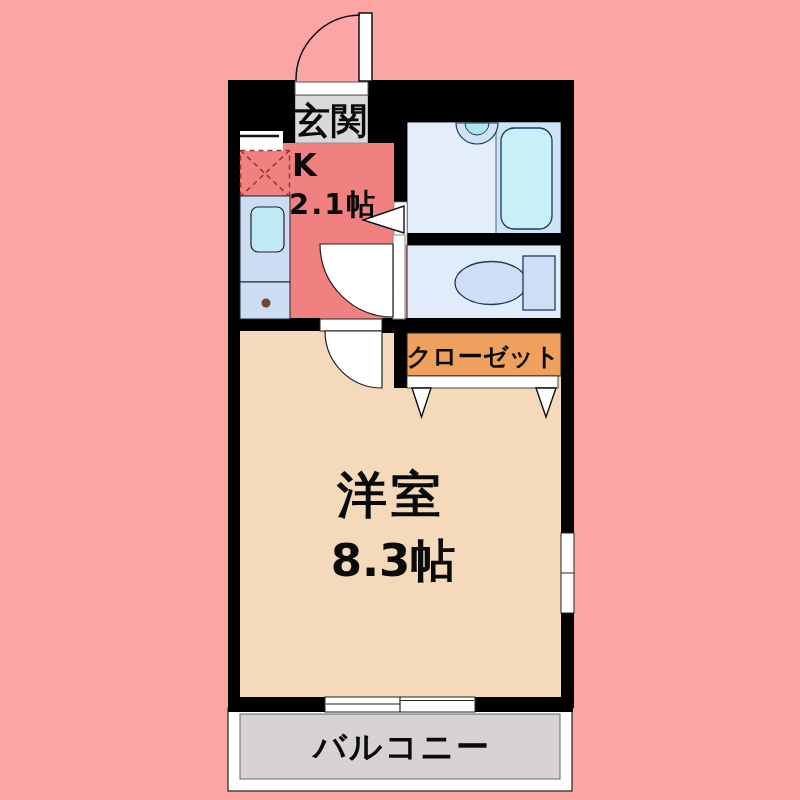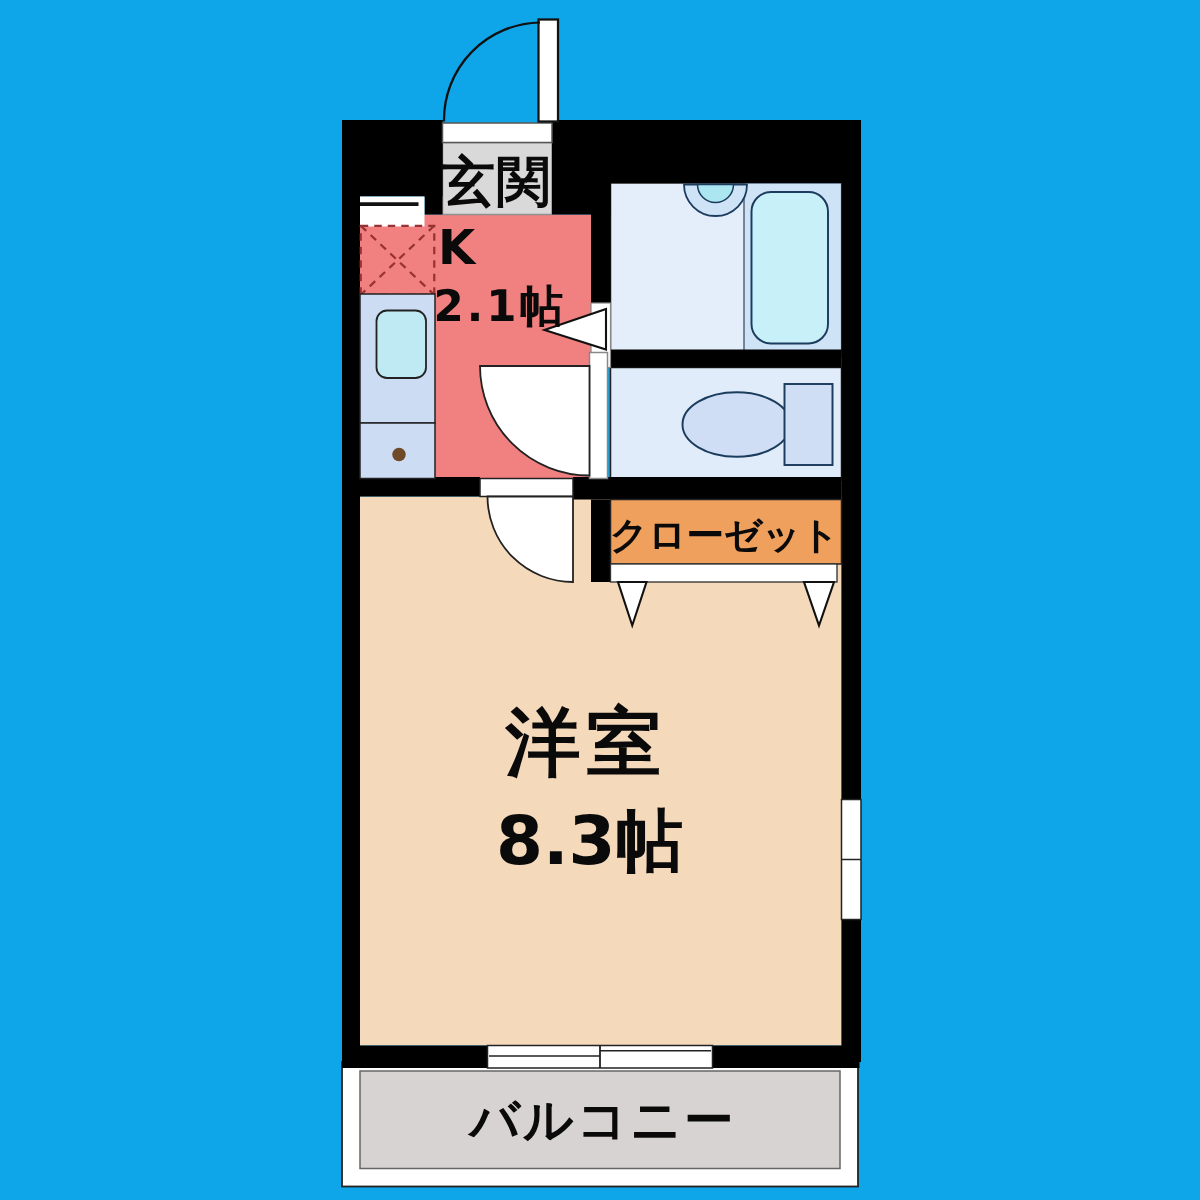--- a/index.html
+++ b/index.html
@@ -1,16 +1,16 @@
 <!DOCTYPE html>
 <html><head>
 <meta charset="utf-8">
 <style>
   html,body{margin:0;padding:0;background:#ffffff;}
-  .stage{position:relative;width:800px;height:800px;background:#0ea5e9;overflow:hidden;
+  .stage{position:relative;width:800px;height:800px;background:#fca5a5;overflow:hidden;
          font-family:"DejaVu Sans",sans-serif;}
   svg text{font-family:"DejaVu Sans",sans-serif;font-weight:bold;fill:#0a0a0a;}
   .wall{fill:#000000;stroke:none;}
   .thin{stroke:#222222;stroke-width:1;}
 </style>
 </head>
 <body>
 
 <div class="stage">
 <svg width="800" height="800" viewBox="0 0 800 800">

